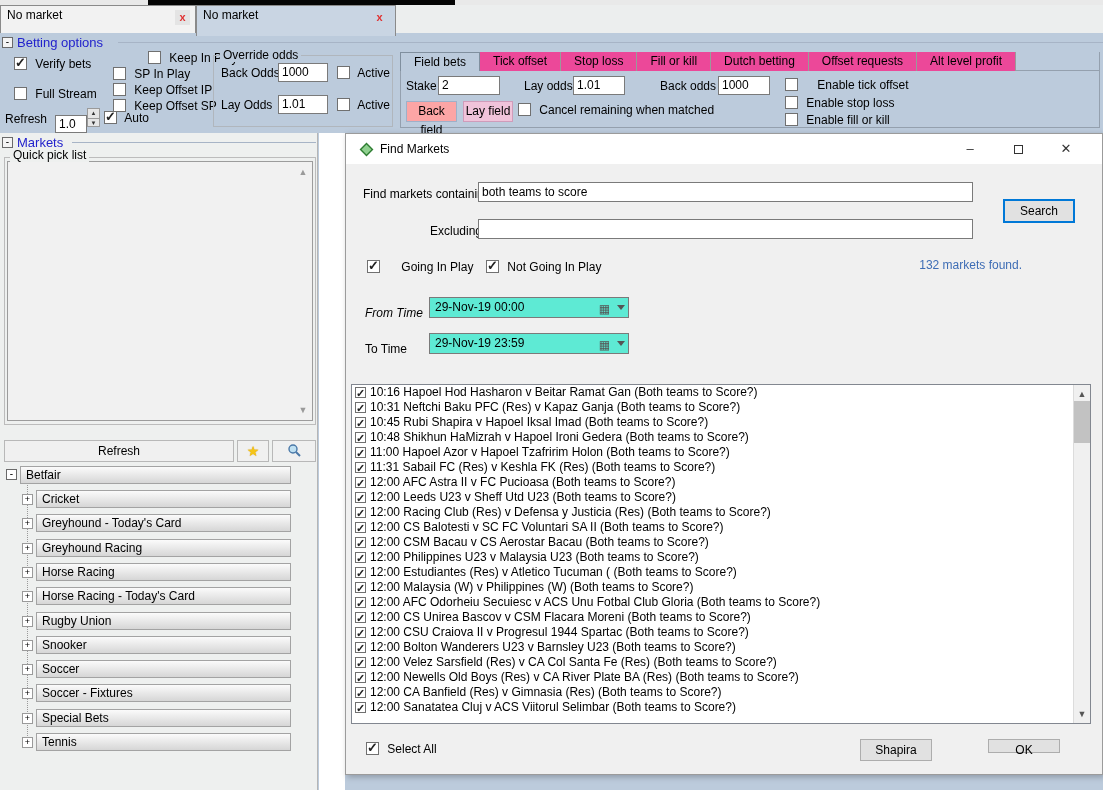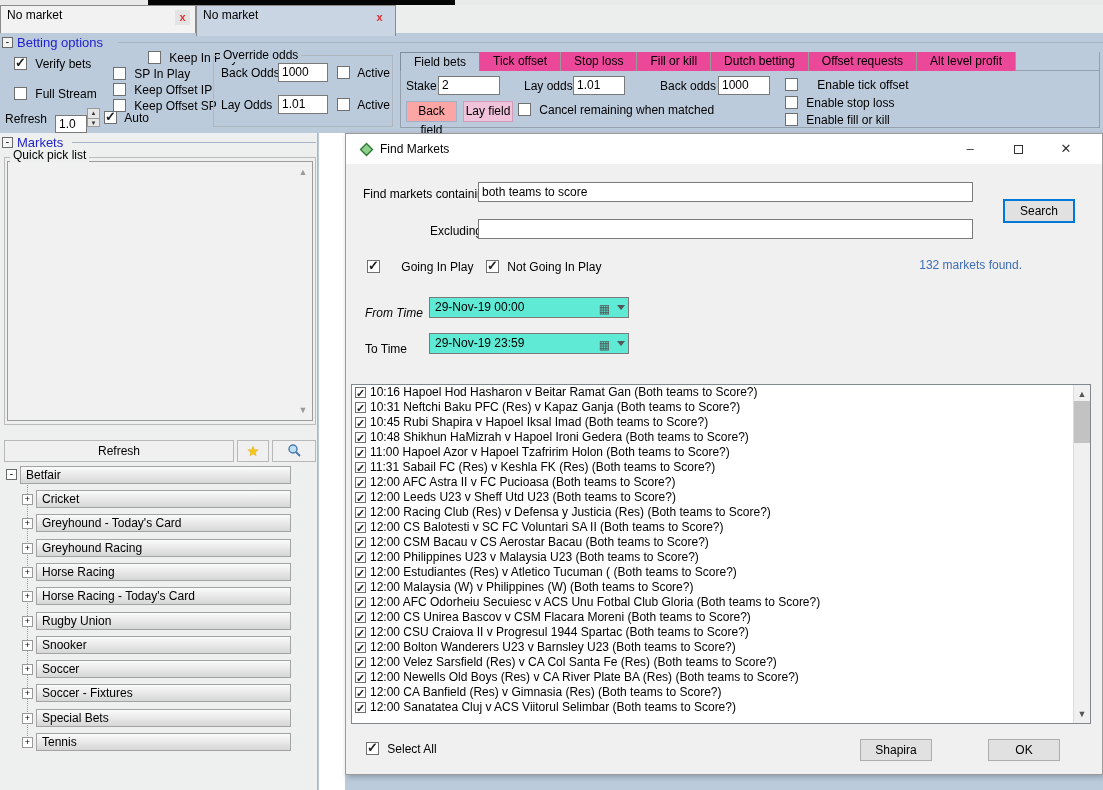--- a/index.html
+++ b/index.html
@@ -309,14 +309,14 @@
       <div class="thumb"></div>
       <span class="scroll-arrow" style="left:1px; bottom:2px; color:#555;">▼</span>
     </div>
   </div>
 
   <div class="abs" style="left:20px; top:608px;">
     <span class="cb checked"></span>
     <span class="lbl" style="margin-left:5px;">Select All</span>
   </div>
   <div class="abs btn" style="left:514px; top:605px; width:72px; height:22px; line-height:20px;">Shapira</div>
-  <div class="abs btn" style="left:642px; top:605px; width:72px; height:22px; line-height:20px;">OK</div>
+  <div class="abs btn" style="left:642px; top:605px; width:72px; height:14px; line-height:20px;">OK</div>
 </div>
 
 </body></html>

